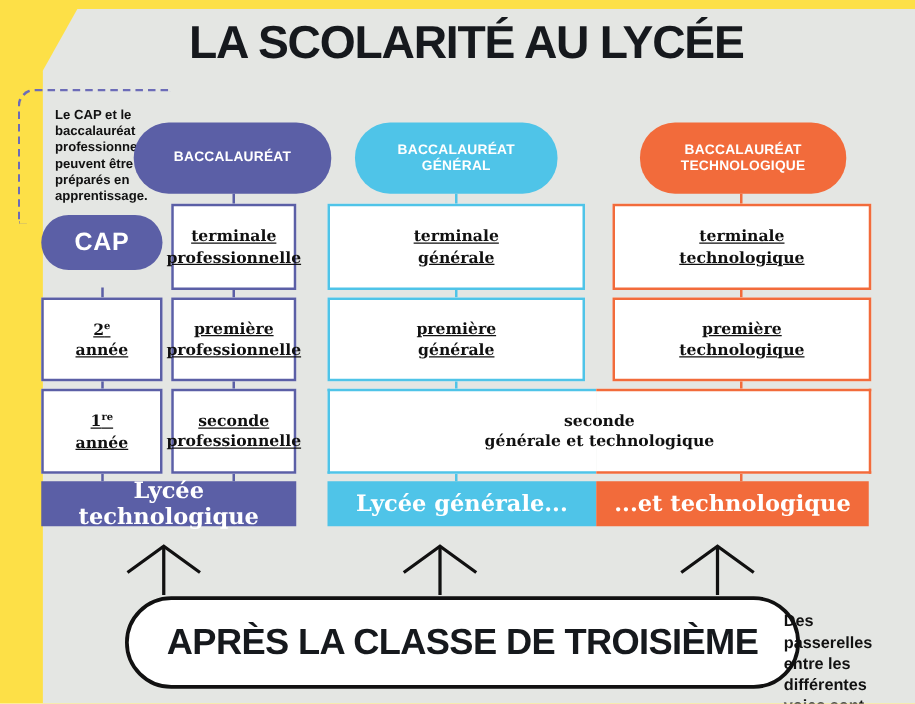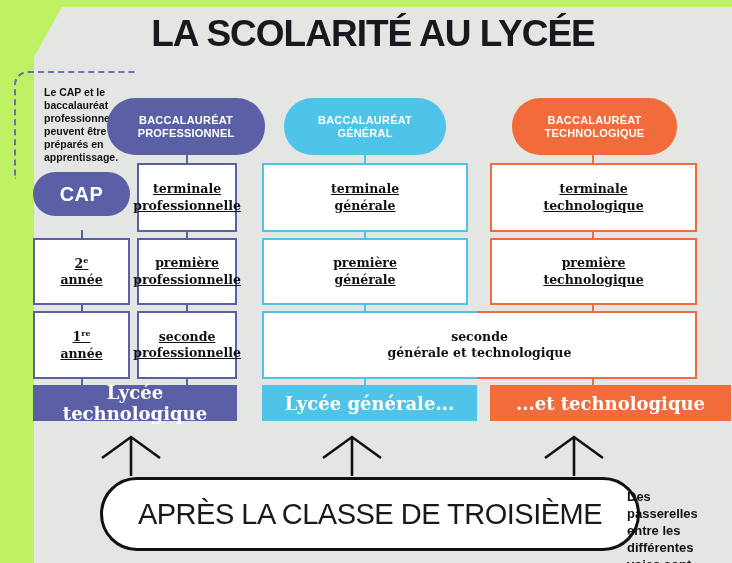--- a/index.html
+++ b/index.html
@@ -1,18 +1,18 @@
 <!DOCTYPE html>
 <html><head>
 <meta charset="utf-8">
 <style>
   * { margin:0; padding:0; box-sizing:border-box; }
   html,body { background:#ffffff; }
   #page {
-    position:relative; width:732px; height:563px; background:#bef264;
+    position:relative; width:732px; height:563px; background:#fde047;
     font-family:"Liberation Sans", sans-serif; overflow:hidden;
   }
   #canvas {
     position:absolute; left:34px; top:7px; width:698px; height:556px;
     background:#e4e6e3;
     clip-path:polygon(28px 0, 100% 0, 100% 100%, 0 100%, 0 50px);
   }
   .title {
     position:absolute; left:14px; right:0; top:13px; text-align:center;
     font-size:37px; font-weight:900; letter-spacing:-1px; color:#16191d;
@@ -74,50 +74,50 @@
     font-size:12.5px; line-height:1.3; color:#111;
   }
   
   .footer-bar {
     position:absolute; top:385px; height:36px; color:#fff; text-align:center;
     display:flex; align-items:center; justify-content:center;
     font-family:"DejaVu Serif", serif; font-weight:bold; font-size:18px;
   }
   #foot-pro  { left:33px;  width:204px; background:#5b5fa6; }
   #foot-gen  { left:262px; width:215px; background:#4fc4e8; }
-  #foot-tech { left:490px; width:241px; background:#f26b3b; }
+  #foot-tech { left:477px; width:218px; background:#f26b3b; }
   
   .conn { position:absolute; width:2px; }
   .conn.purple { background:#5b5fa6; }
   .conn.blue   { background:#4fc4e8; }
   .conn.orange { background:#f26b3b; }
   
   .up-arrow { position:absolute; top:430px; width:70px; height:46px; }
   
   #apres-box {
     position:absolute; left:100px; top:477px; width:540px; height:74px;
     background:#fff; border:3px solid #111; border-radius:37px;
     display:flex; align-items:center; justify-content:center;
-    font-size:29px; font-weight:400; letter-spacing:-.5px; color:#16191d;
+    font-size:29px; font-weight:700; letter-spacing:-.5px; color:#16191d;
   }
   sup { font-size:8px; vertical-align:super; }
 </style>
 </head>
 <body>
 
 <div id="page">
   <div id="canvas"></div>
 
   <div class="title">LA SCOLARITÉ AU LYCÉE</div>
 
   <div class="dashed-frame"></div>
   <div class="note-left">Le CAP et le baccalauréat professionnel peuvent être préparés en apprentissage.</div>
 
   <div class="pill purple" id="badge-pro">
-    <span><span>BACCALAURÉAT</span><br><span>PROFESSIONNEL</span></span>
+    <span><span>BACCALAURÉAT</span><br></span>
   </div>
   <div class="pill blue" id="badge-gen">
     <span><span>BACCALAURÉAT</span><br><span>GÉNÉRAL</span></span>
   </div>
   <div class="pill orange" id="badge-tech">
     <span><span>BACCALAURÉAT</span><br><span>TECHNOLOGIQUE</span></span>
   </div>
   <div class="pill purple" id="cap-badge">
     <span>CAP</span>
   </div>

